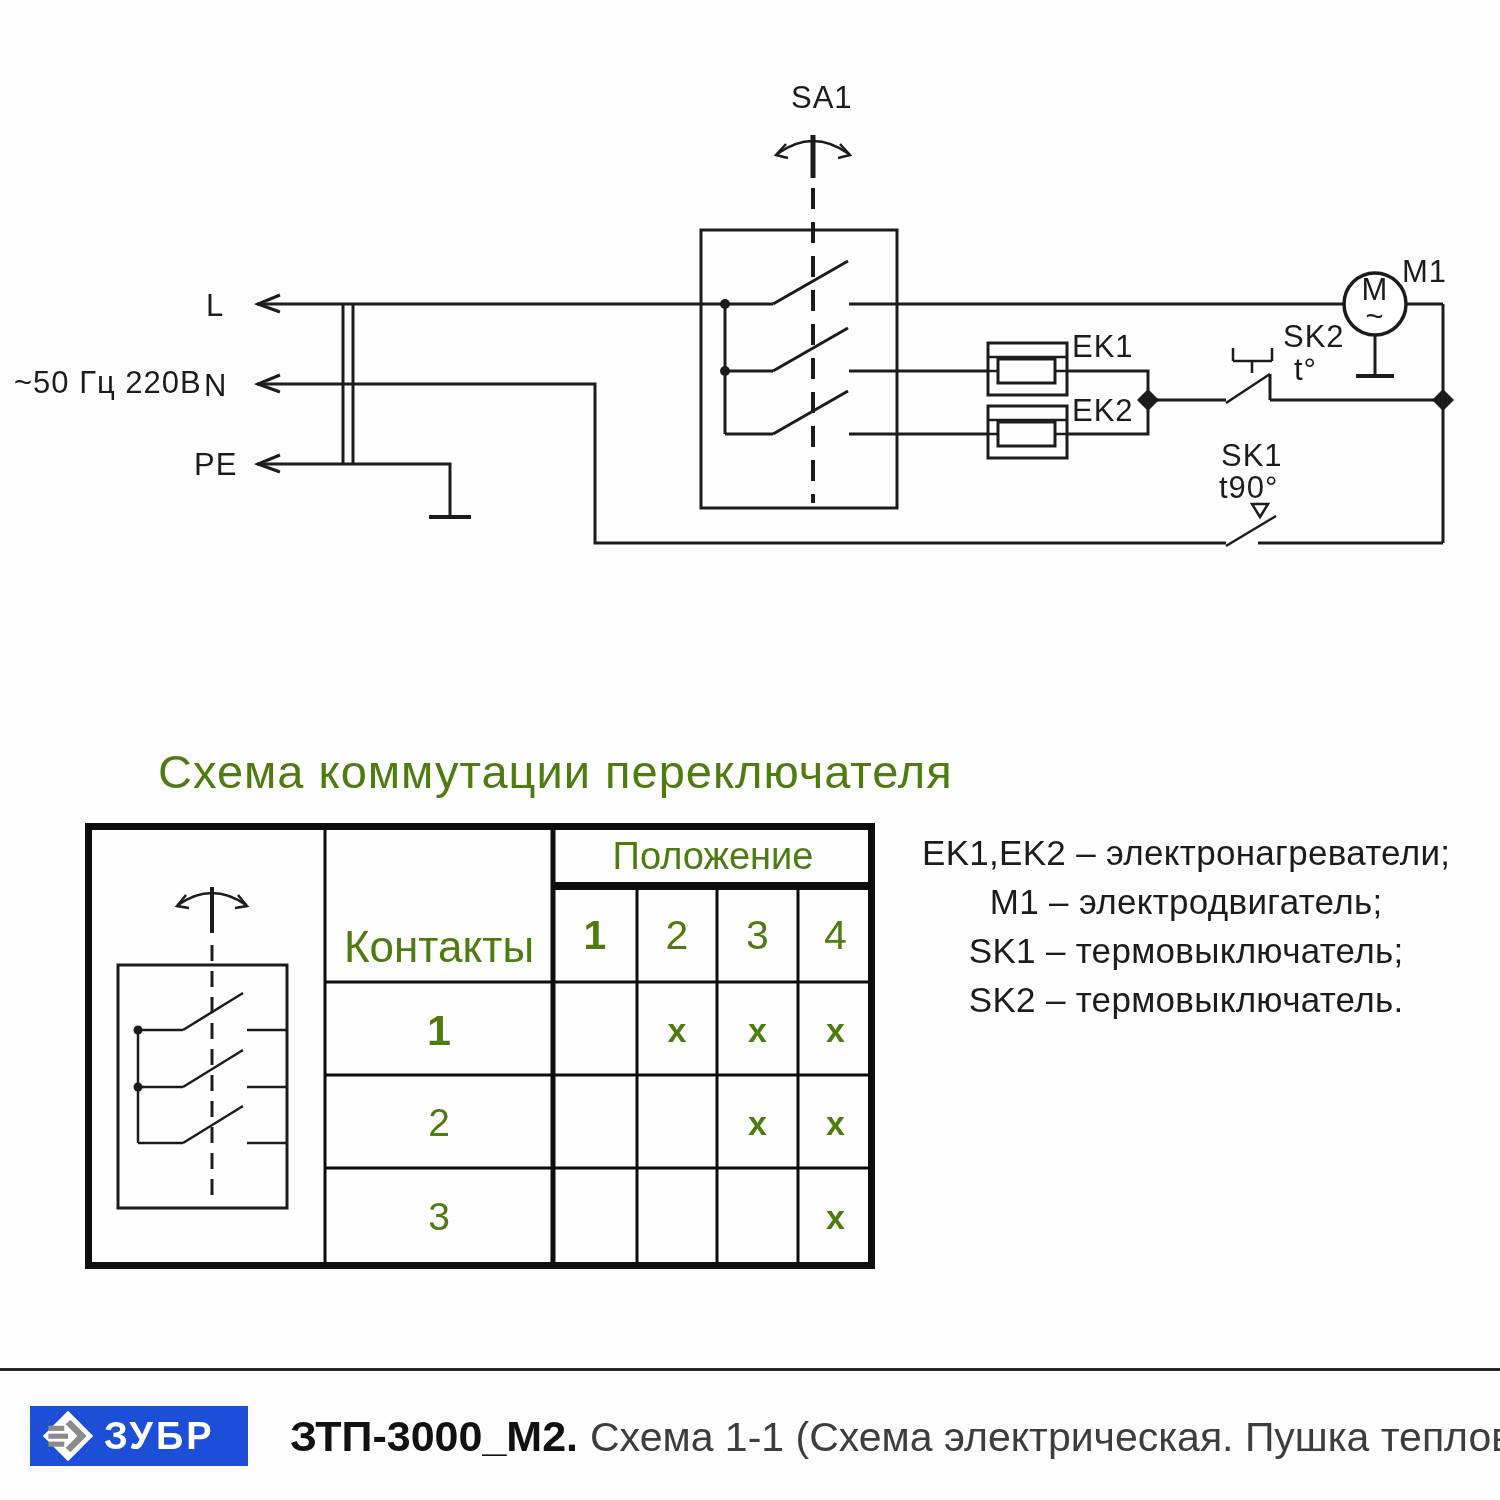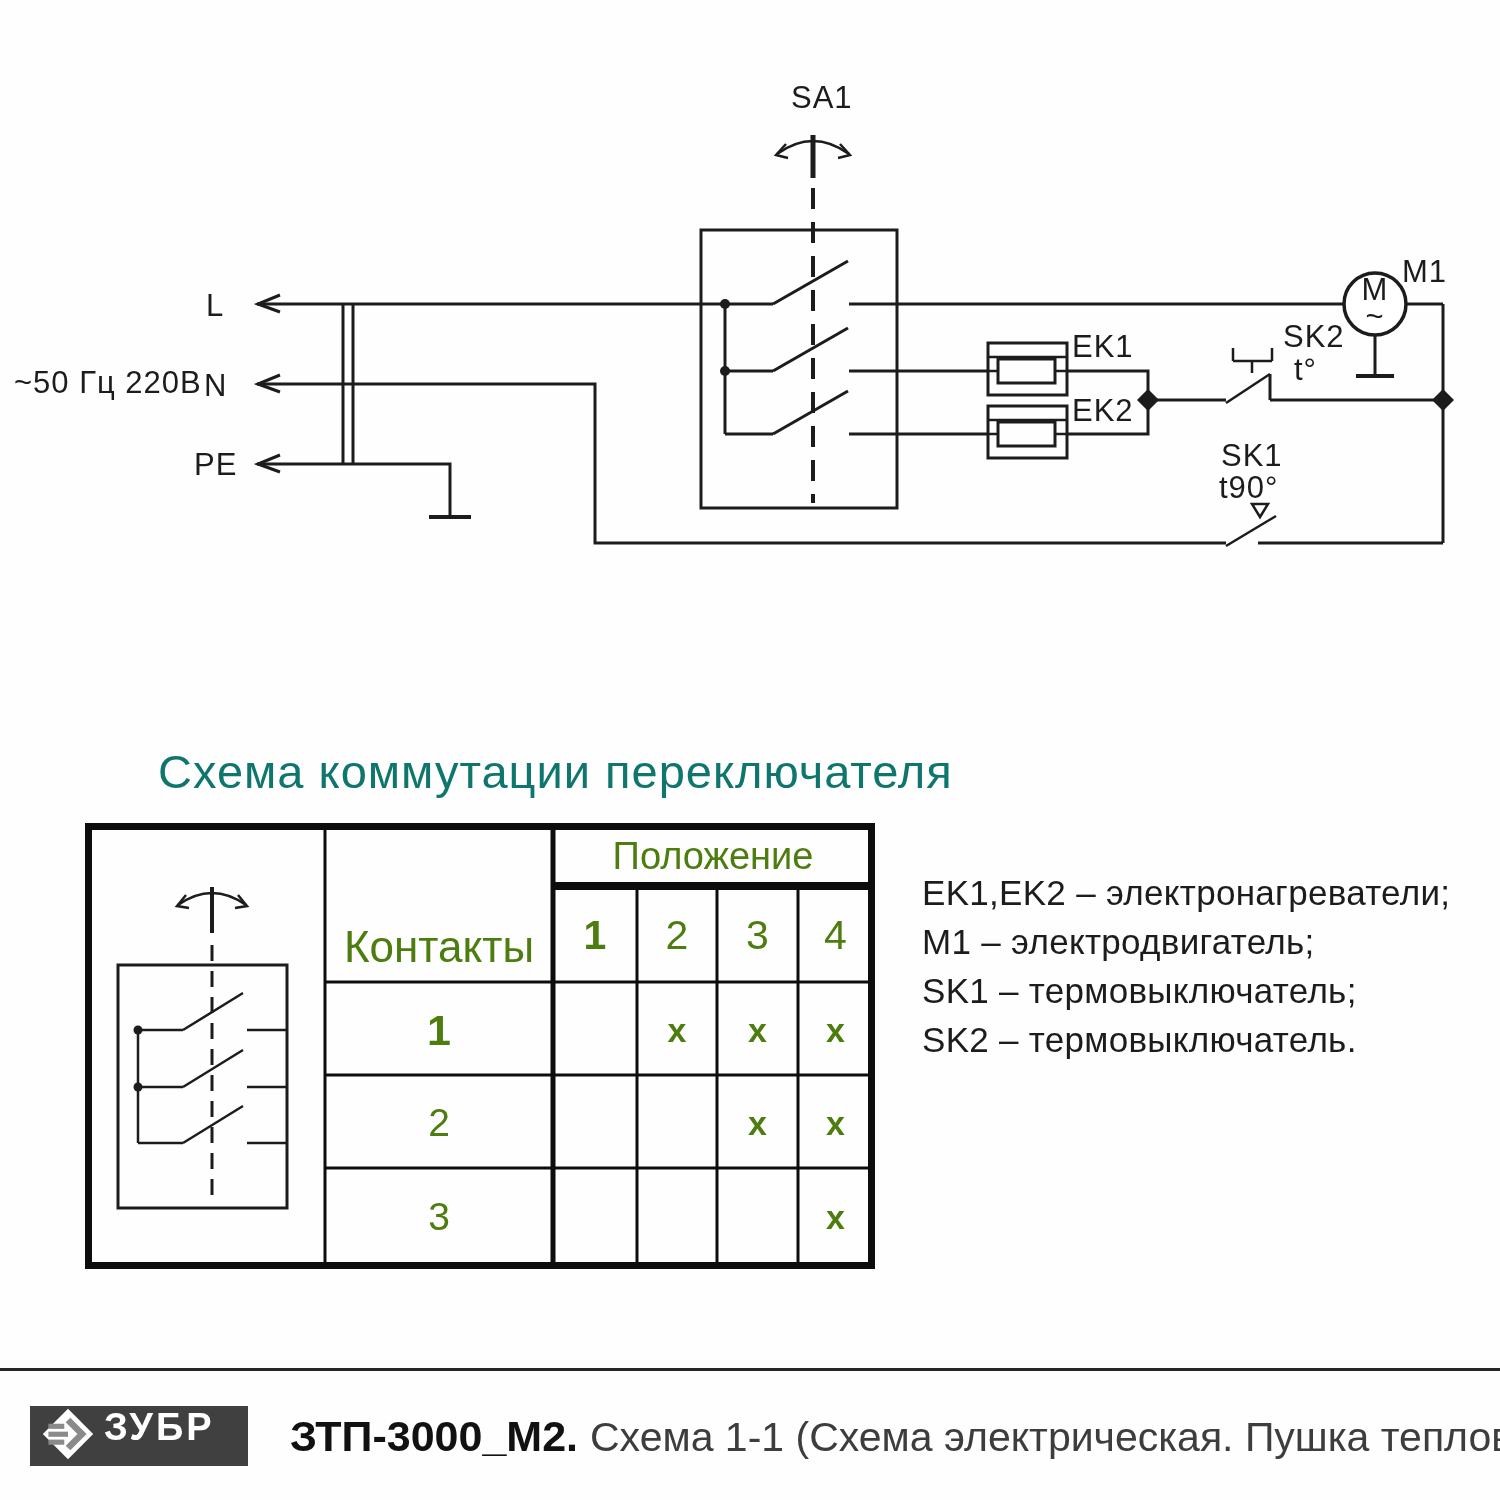--- a/index.html
+++ b/index.html
@@ -4,35 +4,35 @@
 <style>
   html,body{margin:0;padding:0;background:#ffffff;}
   #page{position:relative;width:1500px;height:1500px;background:#fefefe;overflow:hidden;
         font-family:"Liberation Sans", sans-serif;color:#1c1c1c;}
   svg{position:absolute;left:0;top:0;}
   .wire{stroke:#1c1c1c;stroke-width:3;fill:none;stroke-linecap:butt;}
   .thin{stroke-width:2.5;}
   .thick{stroke-width:4;}
   .lbl{font-family:"Liberation Sans", sans-serif;fill:#1c1c1c;font-size:31px;letter-spacing:1px;}
   .abs{position:absolute;}
-  #title{left:158px;top:744px;font-size:47px;letter-spacing:1px;color:#0f766e;}
+  #title{left:158px;top:744px;font-size:47px;letter-spacing:1px;color:#4d7c0f;}
   .legend-line{font-size:35px;letter-spacing:.3px;line-height:49px;white-space:nowrap;color:#1c1c1c;}
   
   .tc{position:absolute;display:flex;align-items:center;justify-content:center;color:#4d7c0f;}
   .col-1{left:553px;width:84px;} .col-2{left:637px;width:80px;}
   .col-3{left:717px;width:81px;} .col-4{left:798px;width:75px;}
   .rowhead{left:325px;width:228px;}
   .trow-1{top:985px;height:90px;} .trow-2{top:1078px;height:90px;} .trow-3{top:1171px;height:92px;}
   .numrow{top:892px;height:86px;font-size:41px;}
   .mark{font-size:34px;font-weight:700;}
   .bold{font-weight:700;}
   
   #footer-sep{left:0;top:1368px;width:1500px;height:3px;background:#262626;}
-  #logo{left:30px;top:1406px;width:218px;height:60px;background:#404040;
-        display:flex;}
+  #logo{left:30px;top:1406px;width:218px;height:60px;background:#1d4ed8;
+        display:flex;align-items:center;}
   #logo .brand-text{color:#fff;font-weight:700;font-size:38px;letter-spacing:3px;margin-left:6px;}
   #caption{left:290px;top:1412px;font-size:43px;white-space:nowrap;}
   #caption .model{font-weight:700;color:#111;margin-top:24px;}
   #caption .rest{font-weight:400;color:#3d3d3d;font-size:41px;}
 </style>
 </head>
 <body>
 
 <div id="page">
 
@@ -171,21 +171,21 @@
   <div class="tc mark col-4 trow-1">x</div>
   <div class="tc mark col-1 trow-2"></div>
   <div class="tc mark col-2 trow-2"></div>
   <div class="tc mark col-3 trow-2">x</div>
   <div class="tc mark col-4 trow-2">x</div>
   <div class="tc mark col-1 trow-3"></div>
   <div class="tc mark col-2 trow-3"></div>
   <div class="tc mark col-3 trow-3"></div>
   <div class="tc mark col-4 trow-3">x</div>
 
-  <div class="abs" style="left:922px;top:868px;">
+  <div class="abs" style="left:922px;top:828px;text-align:center;">
     <div class="legend-line">EK1,EK2 – электронагреватели;</div>
     <div class="legend-line">M1 – электродвигатель;</div>
     <div class="legend-line">SK1 – термовыключатель;</div>
     <div class="legend-line">SK2 – термовыключатель.</div>
   </div>
 
   <div id="footer-sep" class="abs"></div>
 
   <div id="logo" class="abs">
     <svg width="60" height="56" viewBox="0 0 60 60" style="position:static;margin-left:8px;">

